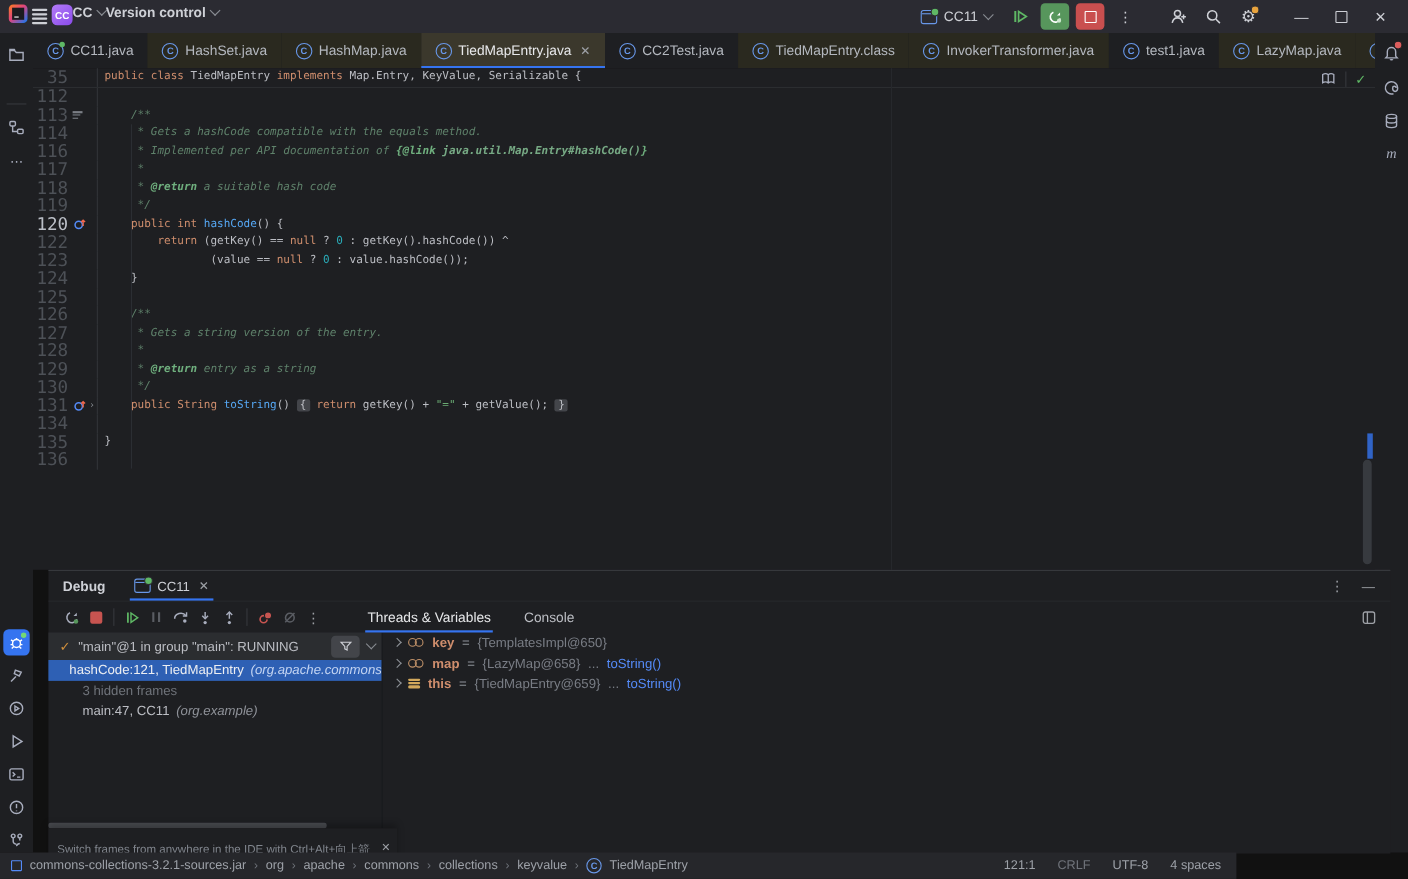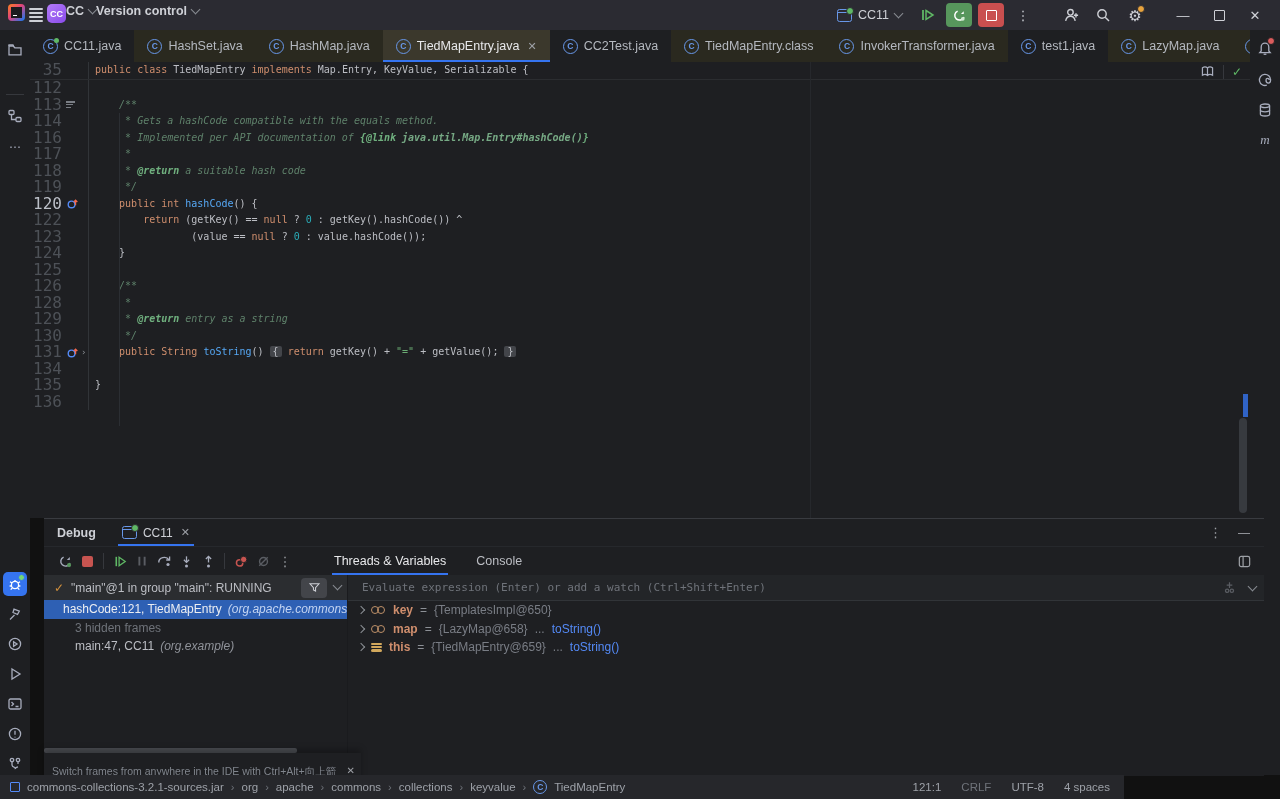--- a/index.html
+++ b/index.html
@@ -425,20 +425,25 @@
         <span class="ln">125</span>
         <span class="gut"></span>
         <span class="codepart"></span>
       </div>
       <div class="cline">
         <span class="ln">126</span>
         <span class="gut"></span>
         <span class="codepart"><span class="tk-d">    /**</span></span>
       </div>
       <div class="cline">
+        <span class="ln">127</span>
+        <span class="gut"></span>
+        <span class="codepart"><span class="tk-d">     * Gets a string version of the entry.</span></span>
+      </div>
+      <div class="cline">
         <span class="ln">128</span>
         <span class="gut"></span>
         <span class="codepart"><span class="tk-d">     *</span></span>
       </div>
       <div class="cline">
         <span class="ln">129</span>
         <span class="gut"></span>
         <span class="codepart"><span class="tk-d">     * </span><span class="tk-g">@return</span><span class="tk-d"> entry as a string</span></span>
       </div>
       <div class="cline">
@@ -601,31 +606,20 @@
             <span class="loc">(org.example)</span>
           </div>
         </div>
       <div id="hscroll"></div>
       <div id="hintbar">
         <span>Switch frames from anywhere in the IDE with Ctrl+Alt+向上箭头 and C...</span>
         <span class="hx">✕</span>
       </div>
     </div>
     <div id="vars">
-      <div id="eval">
-        <span class="ph">Evaluate expression (Enter) or add a watch (Ctrl+Shift+Enter)</span>
-        <span id="eval-icons">
-          <svg width="15" height="15" viewBox="0 0 16 16" fill="none" stroke="#5A5D63" stroke-width="1.3">
-              <path d="M8 2.5v6M5 5.5h6"></path>
-              <circle cx="5.5" cy="11.5" r="1.8"></circle>
-              <circle cx="10.5" cy="11.5" r="1.8"></circle>
-            </svg>
-          <span class="chv" style="margin-top:-2px;"></span>
-        </span>
-      </div>
       <div id="var-rows">
           <div class="vrow">
             <span class="vchev"></span>
             <span class="fld-ic">
               <i></i>
               <i></i>
             </span>
             <span class="vname">key</span>
             <span class="veq">=</span>
             <span class="vval">{TemplatesImpl@650}</span>

